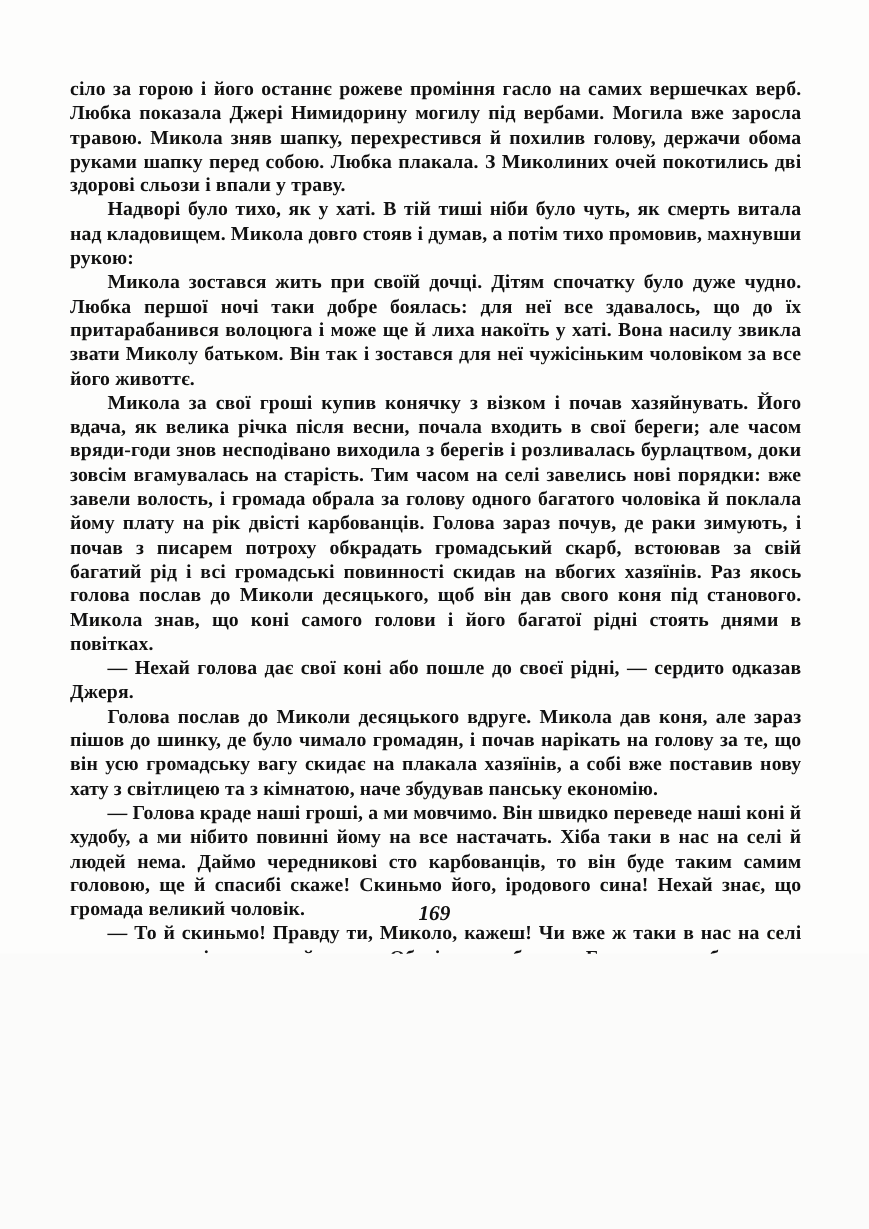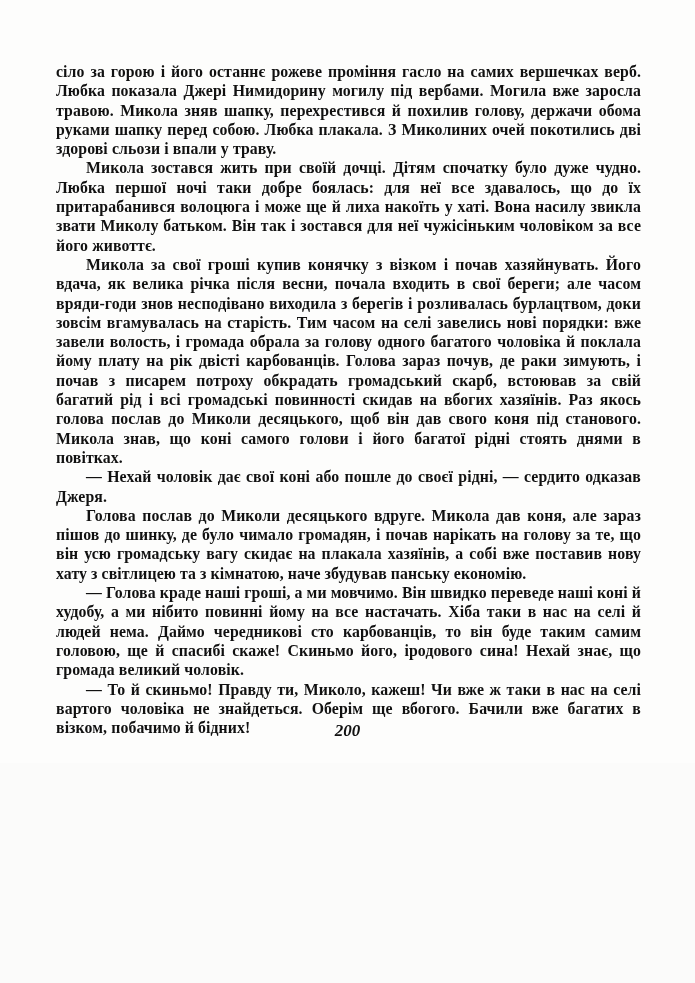--- a/index.html
+++ b/index.html
@@ -43,21 +43,22 @@
     font-style: italic;
     color: #111;
   }
 </style>
 </head>
 <body>
 
 <div class="page">
   <div class="text-block">
     <p class="no-indent">сіло за горою і його останнє рожеве проміння гасло на самих вершечках верб. Любка показала Джері Нимидорину могилу під вербами. Могила вже заросла травою. Микола зняв шапку, перехрестився й похилив голову, держачи обома руками шапку перед собою. Любка плакала. З Миколиних очей покотились дві здорові сльози і впали у траву.</p>
+    <p>Надворі було тихо, як у хаті. В тій тиші ніби було чуть, як смерть витала над кладовищем. Микола довго стояв і думав, а потім тихо промовив, махнувши рукою:</p>
     <p>Микола зостався жить при своїй дочці. Дітям спочатку було дуже чудно. Любка першої ночі таки добре боялась: для неї все здавалось, що до їх притарабанився волоцюга і може ще й лиха накоїть у хаті. Вона насилу звикла звати Миколу батьком. Він так і зостався для неї чужісіньким чоловіком за все його животтє.</p>
     <p>Микола за свої гроші купив конячку з візком і почав хазяйнувать. Його вдача, як велика річка після весни, почала входить в свої береги; але часом вряди-годи знов несподівано виходила з берегів і розливалась бурлацтвом, доки зовсім вгамувалась на старість. Тим часом на селі завелись нові порядки: вже завели волость, і громада обрала за голову одного багатого чоловіка й поклала йому плату на рік двісті карбованців. Голова зараз почув, де раки зимують, і почав з писарем потроху обкрадать громадський скарб, встоював за свій багатий рід і всі громадські повинності скидав на вбогих хазяїнів. Раз якось голова послав до Миколи десяцького, щоб він дав свого коня під станового. Микола знав, що коні самого голови і його багатої рідні стоять днями в повітках.</p>
-    <p>— Нехай чоловік дає свої коні або пошле до своєї рідні, — сердито одказав Джеря.</p>
+    <p>— Нехай голова дає свої коні або пошле до своєї рідні, — сердито одказав Джеря.</p>
     <p>Голова послав до Миколи десяцького вдруге. Микола дав коня, але зараз пішов до шинку, де було чимало громадян, і почав нарікать на голову за те, що він усю громадську вагу скидає на плакала хазяїнів, а собі вже поставив нову хату з світлицею та з кімнатою, наче збудував панську економію.</p>
     <p>— Голова краде наші гроші, а ми мовчимо. Він швидко переведе наші коні й худобу, а ми нібито повинні йому на все настачать. Хіба таки в нас на селі й людей нема. Даймо чередникові сто карбованців, то він буде таким самим головою, ще й спасибі скаже! Скиньмо його, іродового сина! Нехай знає, що громада великий чоловік.</p>
     <p>— То й скиньмо! Правду ти, Миколо, кажеш! Чи вже ж таки в нас на селі вартого чоловіка не знайдеться. Оберім ще вбогого. Бачили вже багатих в візком, побачимо й бідних!</p>
   </div>
-  <div class="page-number">200</div>
+  <div class="page-number">169</div>
 </div>
 
 </body></html>

